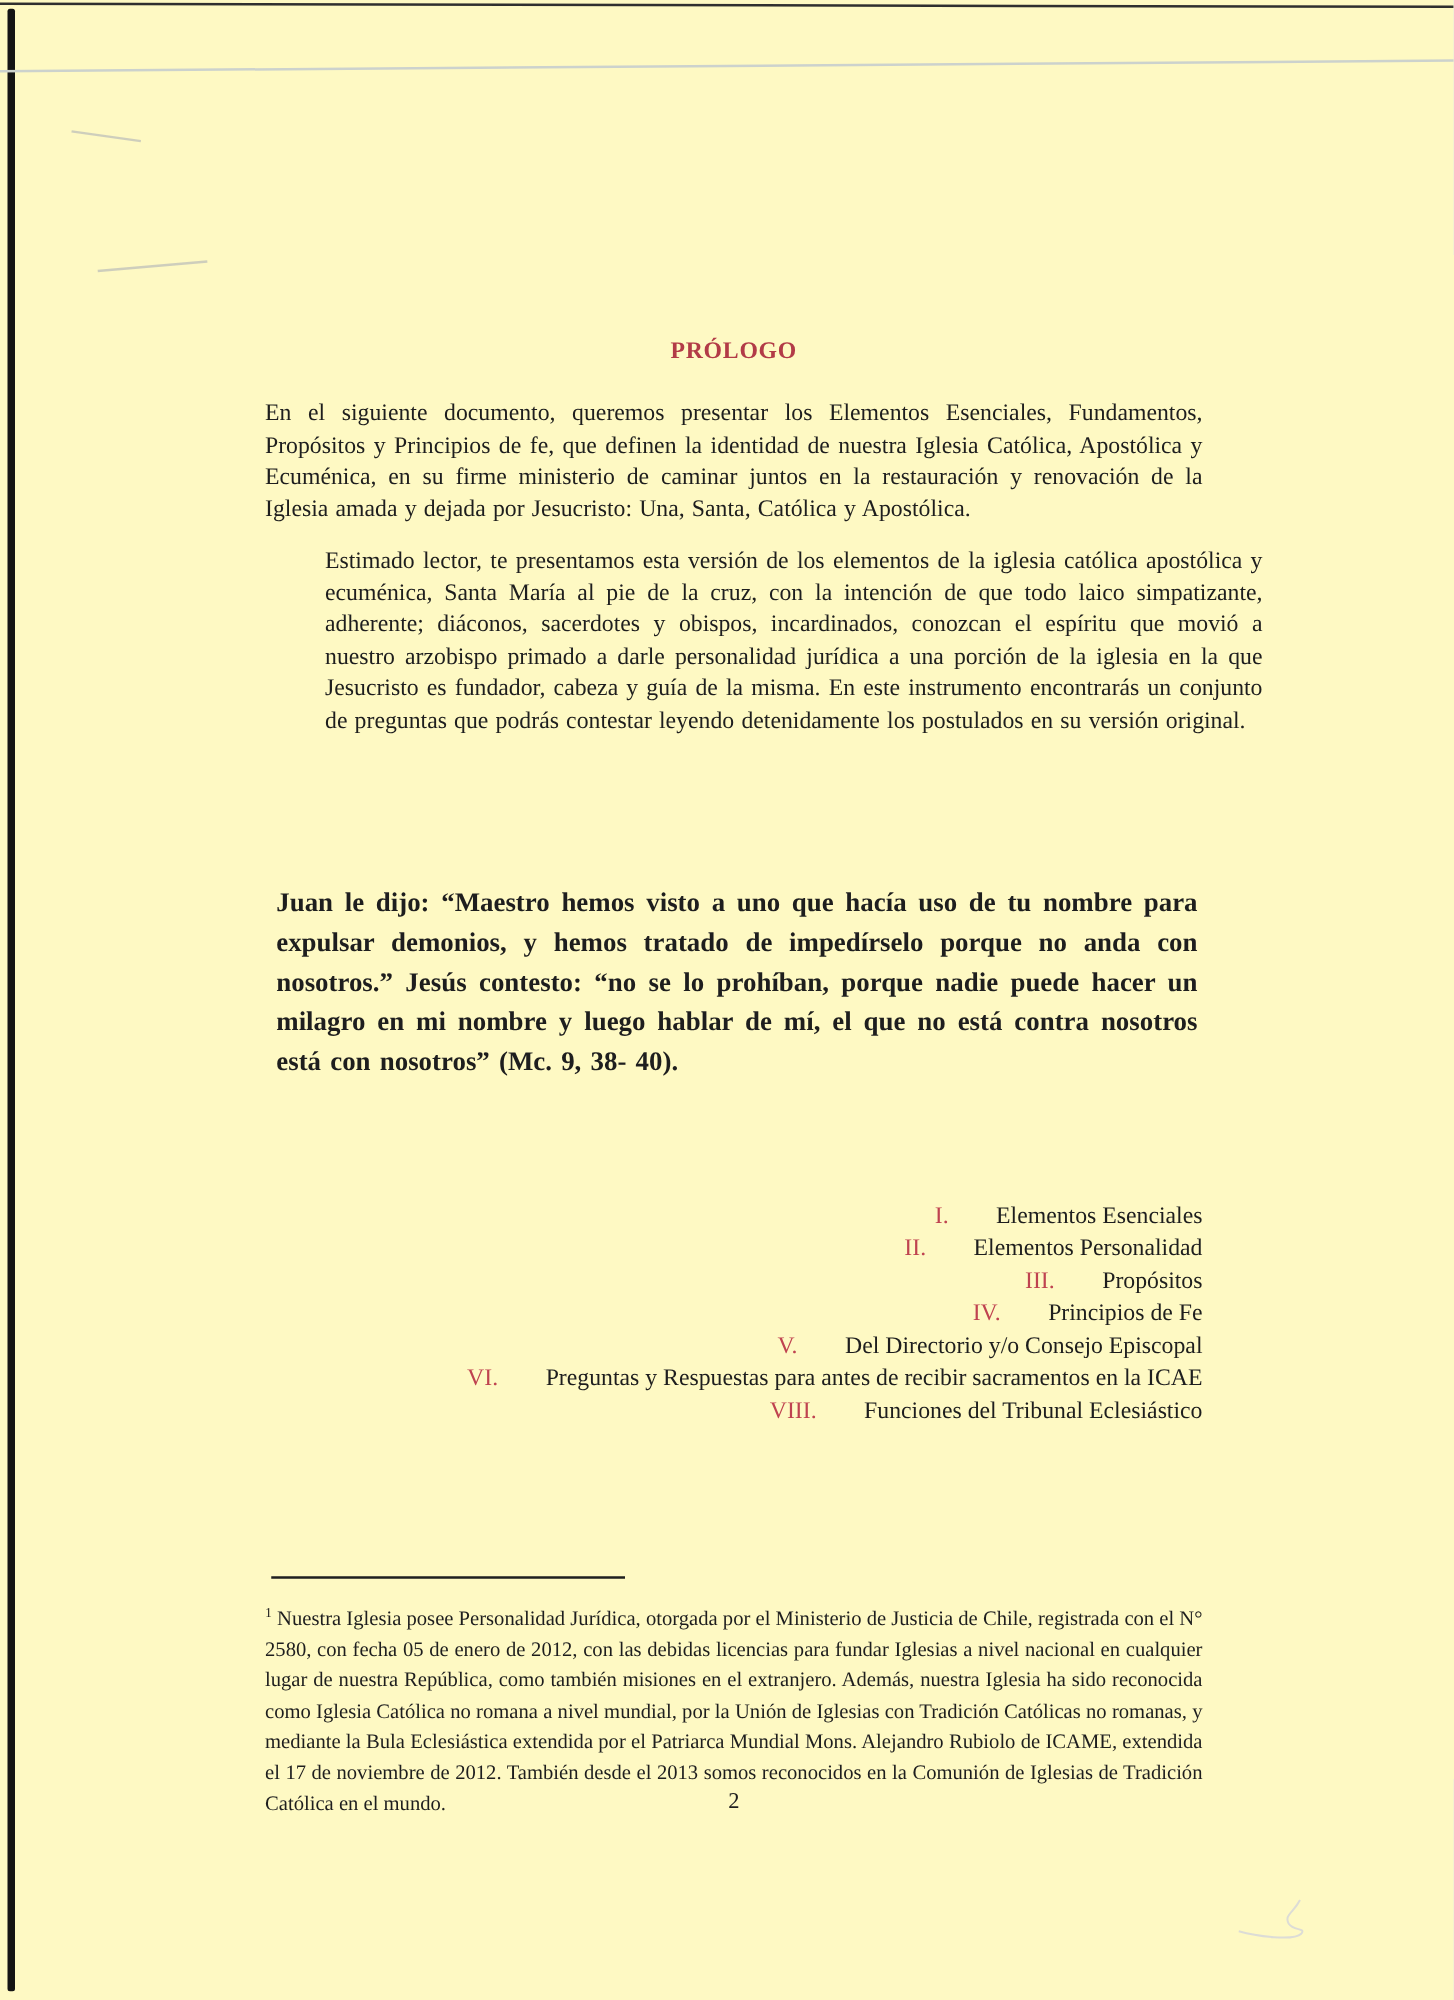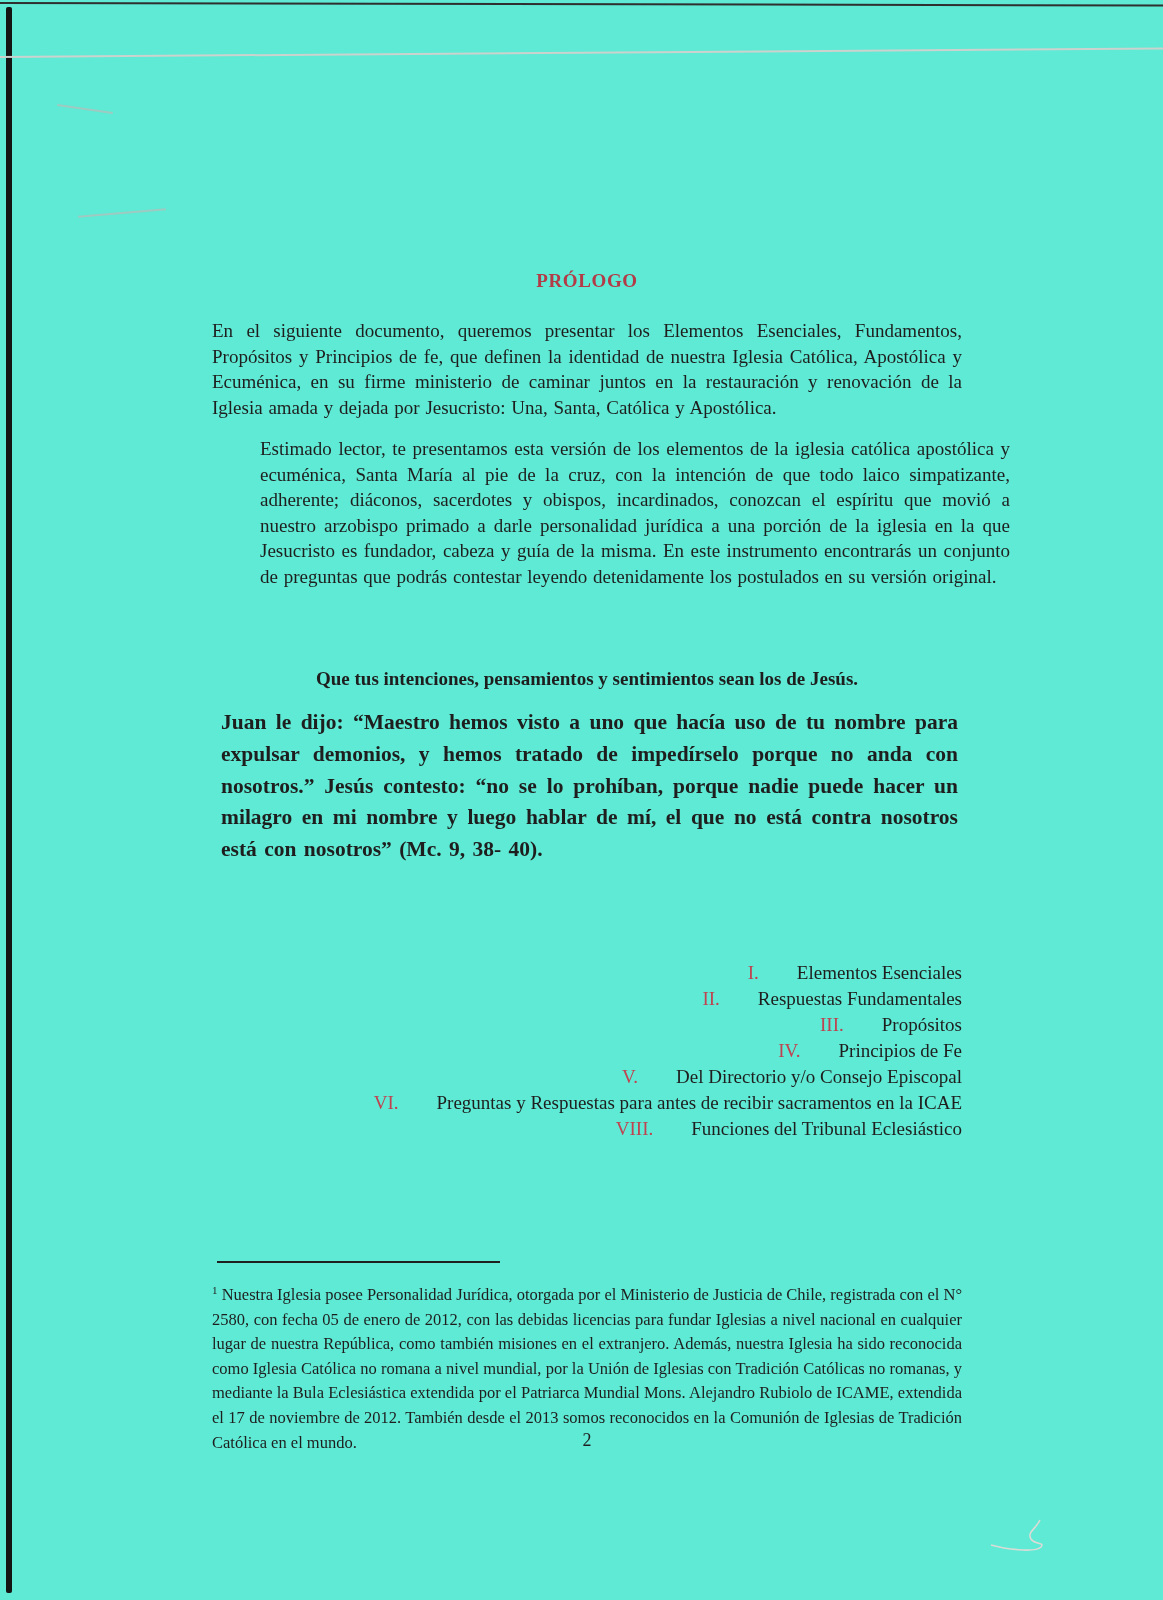--- a/index.html
+++ b/index.html
@@ -1,20 +1,20 @@
 <!DOCTYPE html>
 <html><head>
 <meta charset="utf-8">
 <style>
   html,body{margin:0;padding:0;background:#e8e8e6;}
   .sheet{
     position:relative;
     width:1163px;height:1600px;
     margin:0 auto;
-    background:#5eead4;
+    background:#fef9c3;
     overflow:hidden;
     font-family:"Liberation Serif","DejaVu Serif",serif;
     color:#1e1e1e;
   }
   
   .scan-top-line{
     position:absolute;top:2px;left:0;width:1163px;height:2px;
     background:#2f2f2f;transform:rotate(0.12deg);transform-origin:left top;
   }
   .scan-left-bar{
@@ -95,32 +95,31 @@
   <svg class="squiggle" viewBox="0 0 100 48">
     <path d="M55 8 C50 18 42 20 46 27 C50 33 60 30 56 35 C50 41 20 37 6 33" fill="none" stroke="#dcdcd6" stroke-width="1.6"></path>
   </svg>
 
   <div class="block title">PRÓLOGO</div>
 
   <div class="block para p1">En el siguiente documento, queremos presentar los Elementos Esenciales, Fundamentos, Propósitos y Principios de fe, que definen la identidad de nuestra Iglesia Católica, Apostólica y Ecuménica, en su firme ministerio de caminar juntos en la restauración y renovación de la Iglesia amada y dejada por Jesucristo: Una, Santa, Católica y Apostólica.</div>
 
   <div class="block para p2">Estimado lector, te presentamos esta versión de los elementos de la iglesia católica apostólica y ecuménica, Santa María al pie de la cruz, con la intención de que todo laico simpatizante, adherente; diáconos, sacerdotes y obispos, incardinados, conozcan el espíritu que movió a nuestro arzobispo primado a darle personalidad jurídica a una porción de la iglesia en la que Jesucristo es fundador, cabeza y guía de la misma. En este instrumento encontrarás un conjunto de preguntas que podrás contestar leyendo detenidamente los postulados en su versión original.</div>
 
-  <div class="block lead">Que tus intenciones, pensamientos y sentimientos sean los de Jesús.</div>
 
   <div class="block quote">Juan le dijo: “Maestro hemos visto a uno que hacía uso de tu nombre para expulsar demonios, y hemos tratado de impedírselo porque no anda con nosotros.” Jesús contesto: “no se lo prohíban, porque nadie puede hacer un milagro en mi nombre y luego hablar de mí, el que no está contra nosotros está con nosotros” (Mc. 9, 38- 40).</div>
 
   <div class="block index-list">
     <div class="index-row">
       <span class="index-numeral">I.</span>
       <span class="index-label">Elementos Esenciales</span>
     </div>
     <div class="index-row">
       <span class="index-numeral">II.</span>
-      <span class="index-label">Respuestas Fundamentales</span>
+      <span class="index-label">Elementos Personalidad</span>
     </div>
     <div class="index-row">
       <span class="index-numeral">III.</span>
       <span class="index-label">Propósitos</span>
     </div>
     <div class="index-row">
       <span class="index-numeral">IV.</span>
       <span class="index-label">Principios de Fe</span>
     </div>
     <div class="index-row">

